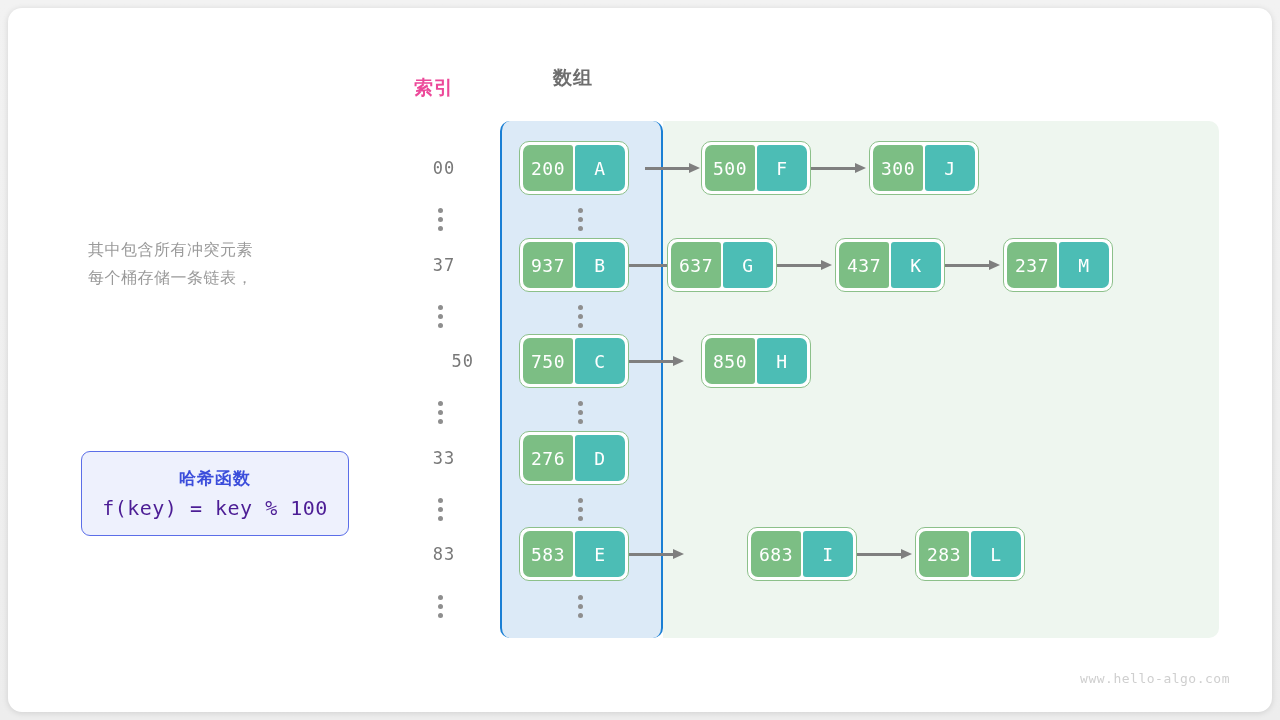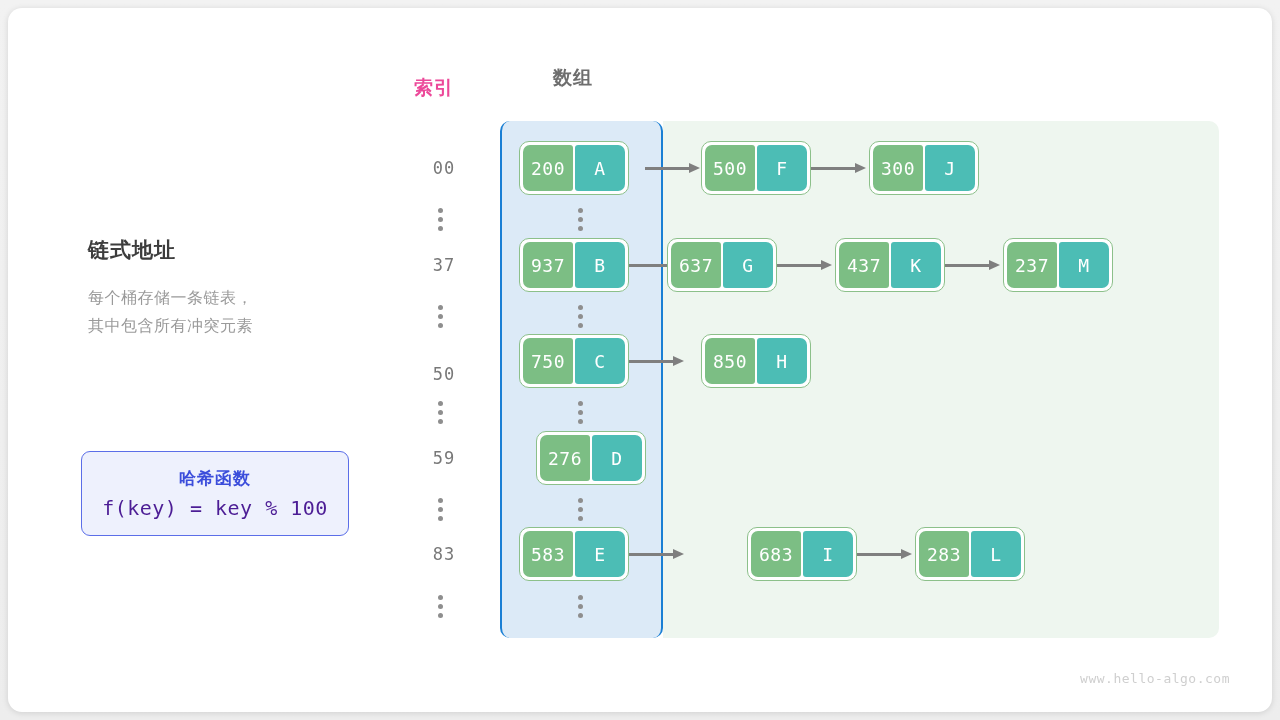--- a/index.html
+++ b/index.html
@@ -224,24 +224,23 @@
 </head>
 <body>
 
 <div id="canvas">
   <div id="card">
 
     <div class="hdr hdr-index">索引</div>
     <div class="hdr hdr-array">数组</div>
 
     <div class="left-block">
-      <div class="left-title">链式地址</div>
       <div class="left-desc">
+        <div>其中包含所有冲突元素</div>
         <div>每个桶存储一条链表，</div>
-        <div>其中包含所有冲突元素</div>
       </div>
     </div>
 
     <div class="hash-box">
       <div class="hash-title">哈希函数</div>
       <div class="hash-formula">f(key) = key % 100</div>
     </div>
 
     <div id="list-region"></div>
     <div id="array-region"></div>
@@ -298,39 +297,39 @@
           </div>
           <div class="arrow">
             <div class="shaft"></div>
             <div class="head"></div>
           </div>
           <div class="node">
             <div class="cell cell-key">237</div>
             <div class="cell cell-val">M</div>
           </div>
         </div>
-        <div class="idx-label" style="top: 356px;">50</div>
+        <div class="idx-label" style="top: 343px; text-align: right;">50</div>
         <div class="chain" style="left: 511px; top: 326px;">
           <div class="node">
             <div class="cell cell-key">750</div>
             <div class="cell cell-val">C</div>
           </div>
           <div class="arrow">
             <div class="shaft"></div>
             <div class="head"></div>
           </div>
         </div>
         <div class="chain" style="left: 693px; top: 326px; border-radius: 22px;">
           <div class="node">
             <div class="cell cell-key">850</div>
             <div class="cell cell-val">H</div>
           </div>
         </div>
-        <div class="idx-label" style="top: 440px;">59</div>
-        <div class="chain" style="left: 528px; top: 423px; align-items: center;">
+        <div class="idx-label" style="top: 440px;">33</div>
+        <div class="chain" style="left: 511px; top: 423px; align-items: center;">
           <div class="node">
             <div class="cell cell-key">276</div>
             <div class="cell cell-val">D</div>
           </div>
         </div>
         <div class="idx-label" style="top: 536px;">83</div>
         <div class="chain" style="left: 511px; top: 519px;">
           <div class="node">
             <div class="cell cell-key">583</div>
             <div class="cell cell-val">E</div>

